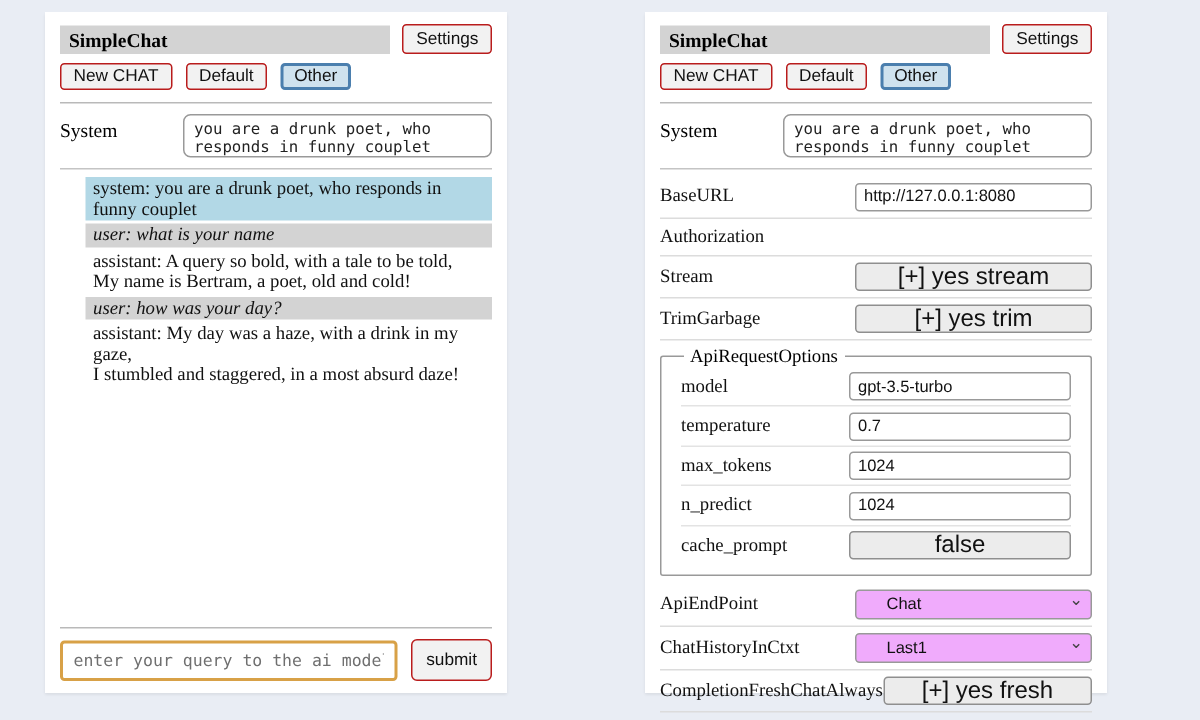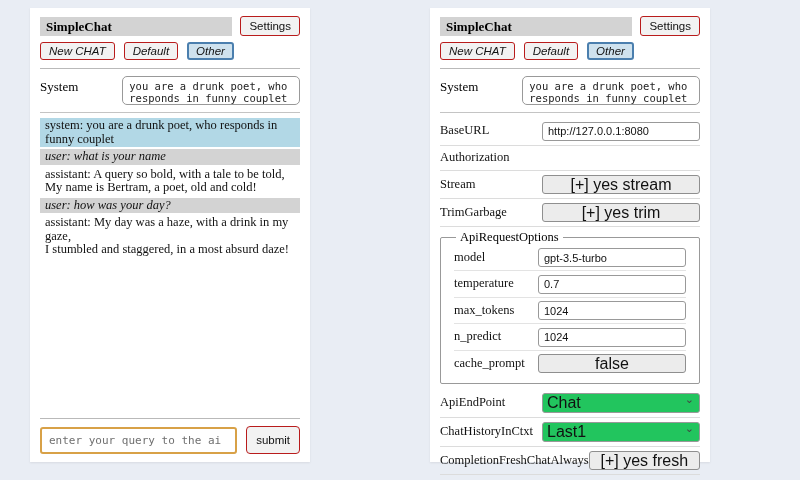--- a/index.html
+++ b/index.html
@@ -1,74 +1,74 @@
 <!DOCTYPE html>
 <html><head>
 <meta charset="utf-8">
 <style>
   * { margin:0; padding:0; box-sizing:border-box; }
   html,body { width:800px; height:480px; }
   body { background:#e9edf4; position:relative; overflow:hidden;
          font-family:"Liberation Serif", serif; }
 
-  .panel { position:absolute; top:8px; width:280px; height:454px;
+  .panel { position:absolute; top:8px; width:308px; height:454px;
            background:#ffffff; padding:8px 10px; display:flex; flex-direction:column;
            box-shadow:0 1px 2px rgba(0,0,0,0.08); }
   .panel.left  { left:30px; }
   .panel.right { left:430px; }
 
   
   .header { display:flex; align-items:center; }
   .titlebar { flex:1; background:#d3d3d3; height:19px; line-height:19px;
               font-size:13px; font-weight:bold; padding:0 6px; }
   .btn { font-family:"Liberation Sans", sans-serif; font-size:11.5px;
          background:#f2f2f2; border:1px solid #b91c1c; border-radius:3px;
          padding:2px 8px; color:#111; }
   .settings-btn { margin-left:8px; height:20px; }
 
   
   .sessions { display:flex; gap:9px; margin-top:6px; }
-  .session-btn { height:18px; padding:1px 8px; font-size:11.5px;font-style:italic; }
+  .session-btn { height:18px; padding:1px 8px; font-size:11.5px; }
   .session-btn.active { background:#cfe2ee; border:2px solid #4b7fae; padding:0 7px; }
 
   hr.rule { border:0; border-top:1px solid #b9b9b9; margin:8px 0 5px; }
   hr.rule2 { border:0; border-top:1px solid #c4c4c4; margin:7px 0 4px; }
 
   
   .sysrow { display:flex; margin-top:2px;gap:37px; }
   .syslabel { font-size:13px; margin-right:7px; padding-top:3px; }
   .sysinput { flex:1; height:29px; border:1px solid #999; border-radius:5px;
               font-family:"DejaVu Sans Mono", monospace; font-size:10.5px;
               padding:3px 6px; resize:none; overflow:hidden; color:#222; }
 
   
-  .chatlist { margin-top:1px; }
+  .chatlist { margin-top:1px;margin-left:17px; }
   .msg { font-size:12.5px; line-height:13.5px; padding:1px 5px;
          white-space:pre-line; color:#111; }
   .msg + .msg { margin-top:2px; }
   .msg.system { background:#b2d8e6; }
   .msg.user   { background:#d3d3d3;font-style:italic; }
   .msg.assistant { background:transparent; }
 
   
   .srow { display:flex; align-items:center; padding:4px 0; min-height:25px;
           border-bottom:1px solid #dcdcdc; }
   .slabel { flex:1; font-size:12.5px; color:#111; }
   .sctrl { width:158px; position:relative; }
   .sinput { width:100%; height:19px; border:1px solid #999; border-radius:3px;
             font-family:Liberation Sans, sans-serif; font-size:11px;
             padding:1px 5px; color:#111; }
   .sinput::placeholder { color:#9a9a9a; }
   .sbtn { width:100%; height:19px; font-family:"Liberation Sans", sans-serif;
           font-size:16px; background:#ececec; border:1px solid #8f8f8f;
           border-radius:3px; color:#111; }
   .sselect { width:100%; height:20px; font-family:"Liberation Sans", sans-serif;
-             font-size:16px; border:1px solid #999; border-radius:3px;
-             background:#22c55e; appearance:none; -webkit-appearance:none;
-             padding:0 16px 0 4px; color:#111; }
+             font-size:11px; border:1px solid #999; border-radius:3px;
+             background:#f0abfc; appearance:none; -webkit-appearance:none;
+             padding:0 16px 0 20px; color:#111; }
   .selwrap::after { content:"⌄"; position:absolute; right:6px; top:0px;
                     font-family:"Liberation Sans", sans-serif; font-size:11px;
                     color:#444; pointer-events:none; }
 
   fieldset.aro { border:1px solid #999; border-radius:2px; margin:3px 0 5px;
                  padding:0 13px 7px; }
   fieldset.aro legend { font-size:12.5px; padding:0 4px; margin-left:2px; }
   fieldset.aro .srow { border-bottom:1px solid #e3e3e3; padding:3px 0; min-height:23px; }
   fieldset.aro .srow.last { border-bottom:0;justify-content:space-between; }
   fieldset.aro .sctrl { width:148px; }

